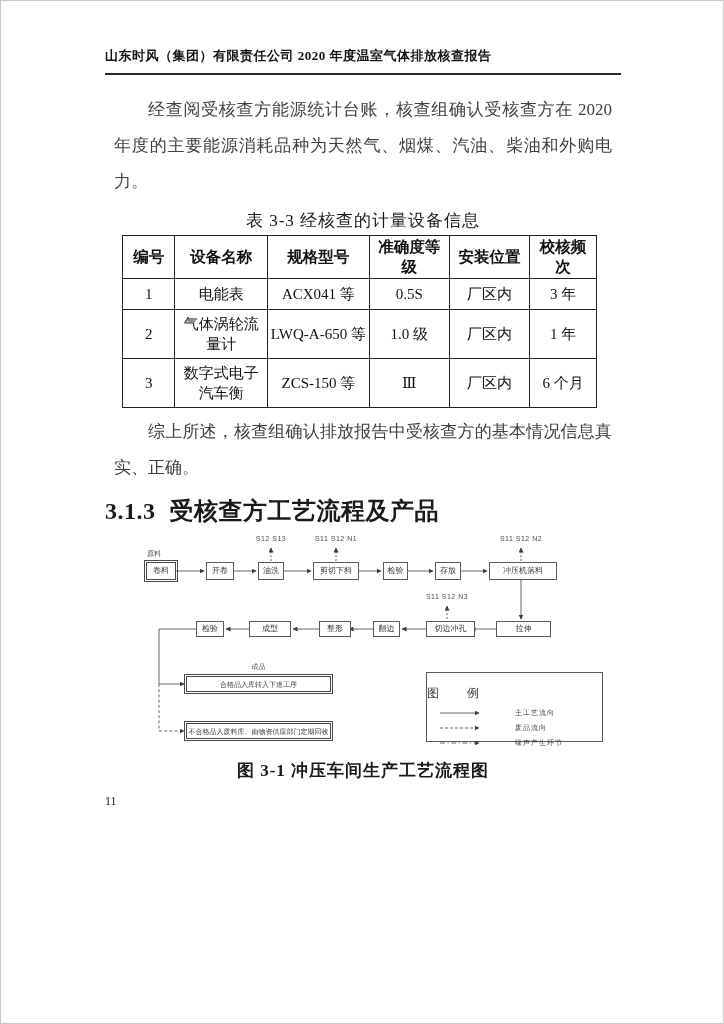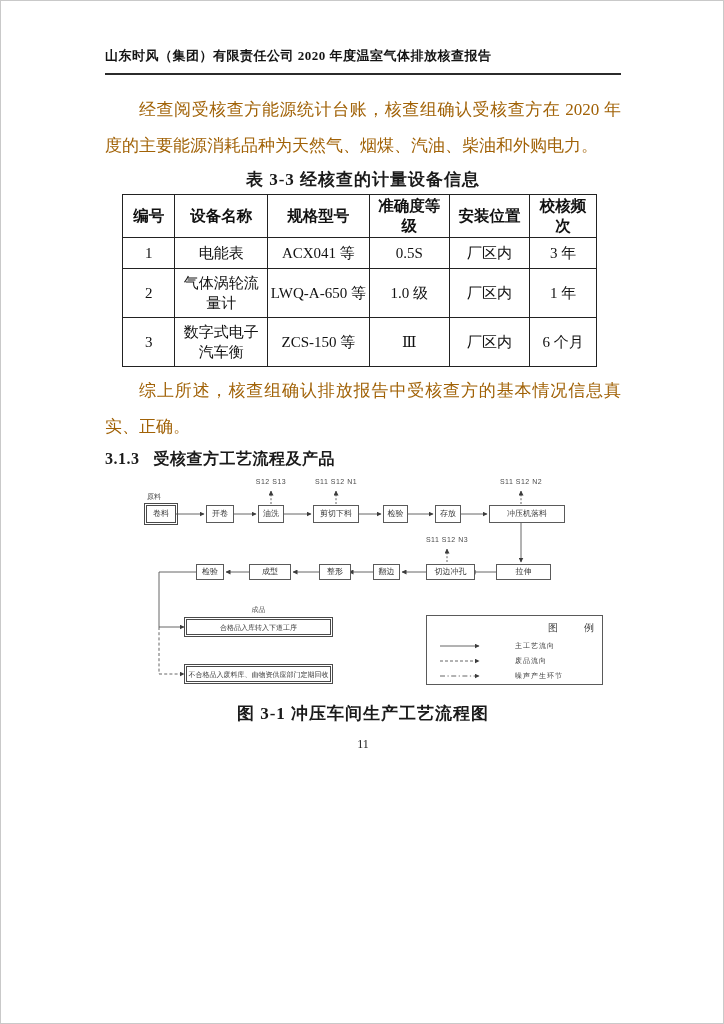--- a/index.html
+++ b/index.html
@@ -7,62 +7,62 @@
     width:724px;height:1024px;background:#ffffff;border:1px solid #c9c9c9;
     box-sizing:border-box;position:relative;overflow:hidden;
     font-family:"Liberation Serif","DejaVu Serif",serif;color:#1a1a1a;
   }
   .content{width:516px;margin-left:104px;}
   .hdr{
     padding-top:46px;font-size:13px;font-weight:bold;letter-spacing:.5px;
     border-bottom:2px solid #2b2b2b;padding-bottom:8px;color:#141414;
   }
   .para{
-    margin:0;font-size:17px;line-height:36px;text-indent:2em;
-    text-align:justify;color:#a16207;
+    margin:9px;font-size:17px;line-height:36px;text-indent:2em;
+    text-align:justify;color:#404040;
   }
   .p1{margin-top:17px;} .p2{margin-top:12px;} .p3{margin-top:6px;} .p4{margin-top:6px;}
-  .tbl-title{margin-top:4px;font-size:17px;font-weight:bold;text-align:center;letter-spacing:1px;}
+  .tbl-title{margin-top:4px;font-size:17px;font-weight:normal;text-align:center;letter-spacing:1px;}
   table.devices{
     border-collapse:collapse;margin:3px 0 0 17px;width:475px;table-layout:fixed;
     font-size:15px;color:#111;
   }
   table.devices th,table.devices td{
     border:1.6px solid #222;text-align:center;vertical-align:middle;
     padding:1px 2px;line-height:20px;
   }
   table.devices th{font-weight:bold;height:30px;font-size:15.5px;}
   tr.r1 td{height:28px;} tr.r2 td{height:46px;} tr.r3 td{height:46px;}
   .col-no{width:51px;} .col-name{width:90px;} .col-model{width:99px;}
   .col-acc{width:78px;} .col-loc{width:78px;} .col-freq{width:65px;}
-  .sec-h{margin-top:4px;font-size:16px;font-weight:bold;letter-spacing:.5px;}
+  .sec-h{margin-top:4px;font-size:24px;font-weight:bold;letter-spacing:.5px;}
   .sec-h .num{margin-right:14px;}
   
   .flow{position:relative;width:480px;height:226px;margin:2px 0 0 26px;
         font-family:"Liberation Sans","DejaVu Sans",sans-serif;}
   .flow svg.wires{position:absolute;left:0;top:0;}
   .fbox{
     position:absolute;border:1px solid #5a5a5a;background:#fff;height:18px;
     display:flex;align-items:center;justify-content:center;
     font-size:8px;color:#3a3a3a;line-height:1;white-space:nowrap;box-sizing:border-box;
   }
   .row2{height:16px;}
   .dbl{outline:1.4px solid #4a4a4a;outline-offset:1.5px;border-color:#4a4a4a;}
   .slab{position:absolute;font-size:7px;color:#4a4a4a;text-align:center;line-height:1;letter-spacing:.5px;}
   .tinylab{position:absolute;font-size:7px;color:#4a4a4a;line-height:1;}
   .legend{
     position:absolute;left:295px;top:143px;width:177px;height:70px;
     border:1px solid #5a5a5a;box-sizing:border-box;background:#fff;
   }
-  .legend .ltitle{margin-top:5px;text-align:right;font-size:10px;color:#3a3a3a;letter-spacing:8px;}
+  .legend .ltitle{margin-top:12px;text-align:left;font-size:12px;color:#3a3a3a;letter-spacing:8px;}
   .lrow{display:flex;align-items:center;margin:6px 0 0 12px;height:9px;}
   .lrow .sample{width:48px;height:10px;}
   .lrow .ltext{margin-left:28px;font-size:7px;color:#3a3a3a;letter-spacing:1px;}
   .fig-cap{margin-top:4px;text-align:center;font-size:17px;font-weight:bold;letter-spacing:1px;}
-  .pageno{margin-top:12px;text-align:center;font-size:12px;color:#222;}
+  .pageno{margin-top:12px;text-align:left;font-size:12px;color:#222;}
 </style>
 </head>
 <body>
 
 <div class="page">
   <div class="content">
 
     <div class="hdr">山东时风（集团）有限责任公司 2020 年度温室气体排放核查报告</div>
 
     <p class="para p1">经查阅受核查方能源统计台账，核查组确认受核查方在 2020 年度的主要能源消耗品种为天然气、烟煤、汽油、柴油和外购电力。</p>
@@ -162,21 +162,21 @@
       <div class="slab" style="left:355px;top:6px;width:70px;">S11 S12 N2</div>
       <div class="slab" style="left:281px;top:64px;width:70px;">S11 S12 N3</div>
 
       <div class="tinylab" style="left:16px;top:21px;">原料</div>
       <div class="fbox dbl" style="left:15px;top:33px;width:30px;">卷料</div>
       <div class="fbox" style="left:75px;top:33px;width:28px;">开卷</div>
       <div class="fbox" style="left:127px;top:33px;width:26px;">油洗</div>
       <div class="fbox" style="left:182px;top:33px;width:46px;">剪切下料</div>
       <div class="fbox" style="left:252px;top:33px;width:25px;">检验</div>
       <div class="fbox" style="left:304px;top:33px;width:26px;">存放</div>
-      <div class="fbox" style="left:358px;top:33px;width:76px;">冲压机落料</div>
+      <div class="fbox" style="left:358px;top:33px;width:68px;">冲压机落料</div>
 
       <div class="fbox row2" style="left:65px;top:92px;width:28px;">检验</div>
       <div class="fbox row2" style="left:118px;top:92px;width:42px;">成型</div>
       <div class="fbox row2" style="left:188px;top:92px;width:32px;">整形</div>
       <div class="fbox row2" style="left:242px;top:92px;width:27px;">翻边</div>
       <div class="fbox row2" style="left:295px;top:92px;width:49px;">切边冲孔</div>
       <div class="fbox row2" style="left:365px;top:92px;width:55px;">拉伸</div>
 
       <div class="tinylab" style="left:55px;top:134px;width:145px;text-align:center;">成品</div>
       <div class="fbox dbl" style="left:55px;top:147px;width:145px;height:16px;font-size:7px;">合格品入库转入下道工序</div>

